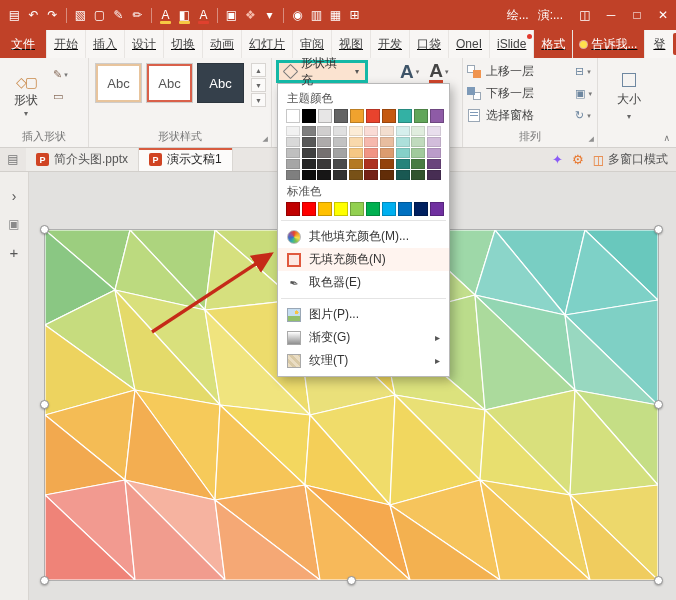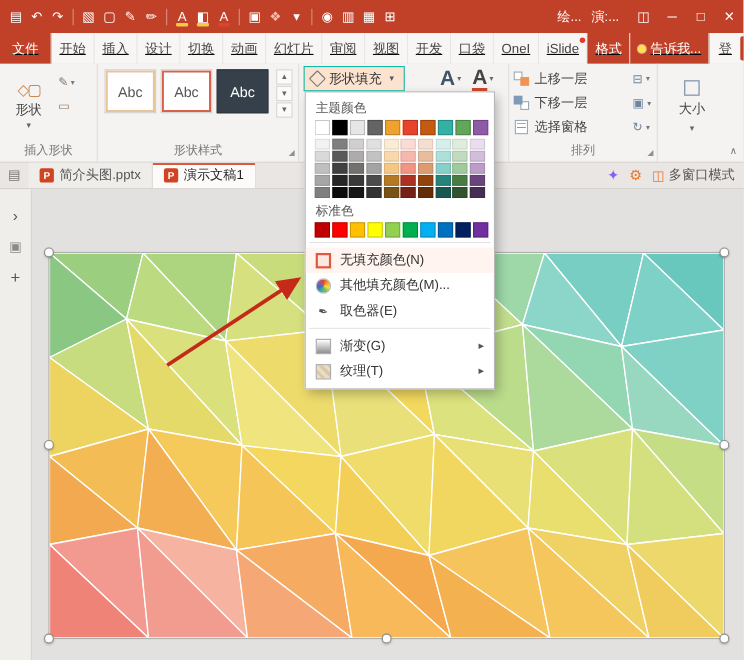--- a/index.html
+++ b/index.html
@@ -53,21 +53,21 @@
                  display:flex;align-items:center;justify-content:center;font-size:13px;color:#555;}
   .style-preview.outline-tan{box-shadow:inset 0 0 0 2px #E8C49C;}
   .style-preview.outline-red{box-shadow:inset 0 0 0 2px #D9604A;}
   .style-preview.dark{background:#35404B;color:#FFF;border-color:#2C353E;}
   .gal-scroll{position:absolute;right:5px;top:5px;width:15px;display:flex;flex-direction:column;gap:1px;}
   .gal-btn{height:12px;background:#FBFAF9;border:1px solid #D8D5D2;font-size:7px;color:#666;
            display:flex;align-items:center;justify-content:center;}
 
   #grpFill{left:272px;width:190px;}
   .fill-btn{position:absolute;left:4px;top:2px;display:flex;align-items:center;gap:5px;padding:0 6px;
-            width:92px;height:23px;background:#FBE3D0;border:1px solid #14b8a6;font-size:12px;color:#333;
+            width:92px;height:23px;background:#FBE3D0;border:3px solid #14b8a6;font-size:12px;color:#333;
             box-sizing:border-box;z-index:45;}
   .bucket{width:9px;height:9px;border:1.5px solid #7A7A7A;transform:rotate(45deg);border-radius:1px;flex:none;}
   .fill-caret{font-size:8px;color:#555;margin-left:2px;}
   .wordart{position:absolute;left:128px;top:3px;display:flex;gap:10px;align-items:flex-start;}
   .wa{display:flex;align-items:center;gap:2px;}
   .wa-a1{font-size:19px;font-weight:bold;color:#3E5468;line-height:22px;}
   .wa-a2{font-size:19px;font-weight:bold;color:#444;border-bottom:3px solid #D0452C;line-height:19px;}
   .wa-caret{font-size:7px;color:#666;}
 
   #grpArrange{left:463px;width:134px;}
@@ -471,33 +471,37 @@
         <span class="swatch main" style="background: rgb(255, 255, 0);"></span>
         <span class="swatch main" style="background: rgb(146, 208, 80);"></span>
         <span class="swatch main" style="background: rgb(0, 176, 80);"></span>
         <span class="swatch main" style="background: rgb(0, 176, 240);"></span>
         <span class="swatch main" style="background: rgb(0, 112, 192);"></span>
         <span class="swatch main" style="background: rgb(0, 32, 96);"></span>
         <span class="swatch main" style="background: rgb(112, 48, 160);"></span>
       </div>
     <div>
         <div class="menu-sep"></div>
+        <div class="mi">
+          <span class="mi-icon color-wheel"></span>
+          <span class="mi-label">其他填充颜色(M)...</span>
+        </div>
         <div class="mi hl">
           <span class="mi-icon no-fill"></span>
           <span class="mi-label">无填充颜色(N)</span>
         </div>
         <div class="mi">
-          <span class="mi-icon color-wheel"></span>
-          <span class="mi-label">其他填充颜色(M)...</span>
-        </div>
-        <div class="mi">
           <span class="mi-icon eyedropper">✒</span>
           <span class="mi-label">取色器(E)</span>
         </div>
         <div class="menu-sep"></div>
+        <div class="mi">
+          <span class="mi-icon picture"></span>
+          <span class="mi-label">图片(P)...</span>
+        </div>
         <div class="mi">
           <span class="mi-icon gradient"></span>
           <span class="mi-label">渐变(G)</span>
           <span class="mi-arrow">▸</span>
         </div>
         <div class="mi">
           <span class="mi-icon texture"></span>
           <span class="mi-label">纹理(T)</span>
           <span class="mi-arrow">▸</span>
         </div>

